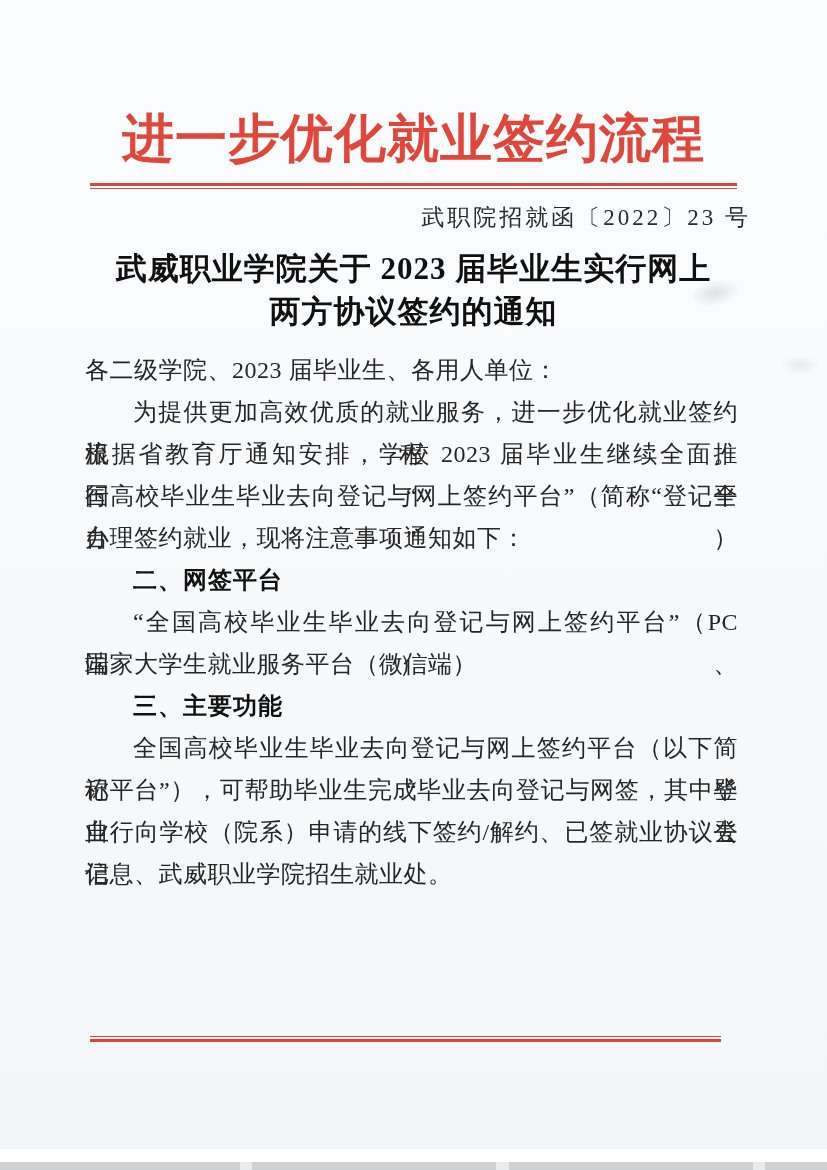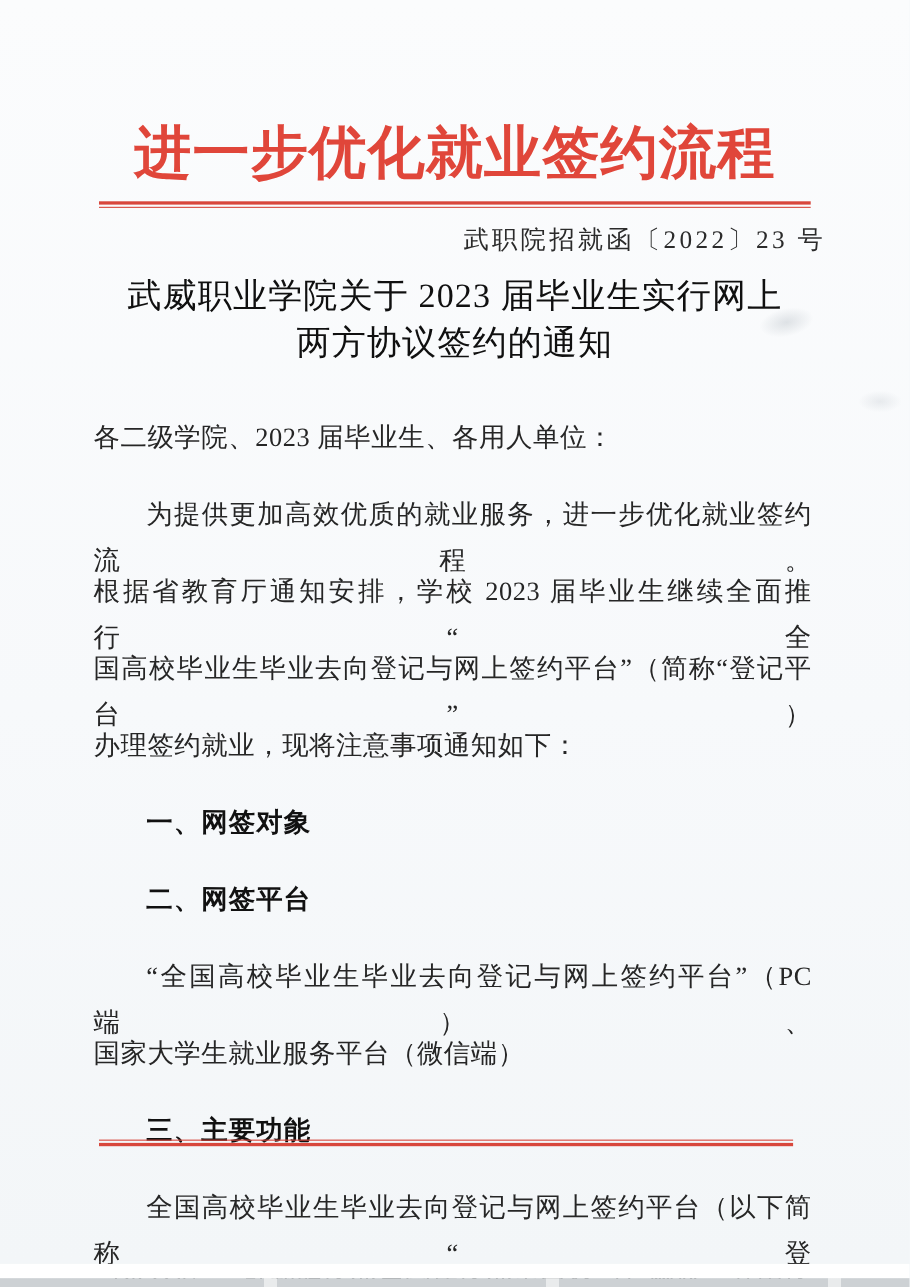--- a/index.html
+++ b/index.html
@@ -39,32 +39,31 @@
     border-bottom: 1px solid #d8473c;
   }
   .doc-number {
     position: absolute; top: 202px; right: 76px;
     font-size: 23px; color: #2b2b2b;
     letter-spacing: 3px;
   }
   .notice-title {
     position: absolute; top: 247px; left: 60px; width: 707px;
     text-align: center;
-    font-size: 31px; font-weight: normal; color: #101010;
+    font-size: 31px; font-weight: bold; color: #101010;
     line-height: 43px;
     letter-spacing: 1px;
   }
   .body-text {
     position: absolute; top: 349px; left: 85px; width: 653px;
     font-size: 24px; color: #262626;
   }
   .line {
     height: 42px; line-height: 42px;
     letter-spacing: 0.5px;
-    margin-top: 28px;
   }
   .justify {
     text-align: justify;
     text-align-last: justify;
   }
   .indent { text-indent: 48px; }
   .heading {
     font-family: "Liberation Sans", sans-serif;
     font-weight: bold;
     color: #111;
@@ -107,21 +106,20 @@
     <div>武威职业学院关于 2023 届毕业生实行网上</div>
     <div>两方协议签约的通知</div>
   </div>
 
   <div class="body-text">
     <div class="line">各二级学院、2023 届毕业生、各用人单位：</div>
     <div class="line indent justify">为提供更加高效优质的就业服务，进一步优化就业签约流程。</div>
     <div class="line justify">根据省教育厅通知安排，学校 2023 届毕业生继续全面推行“全</div>
     <div class="line justify">国高校毕业生毕业去向登记与网上签约平台”（简称“登记平台”）</div>
     <div class="line">办理签约就业，现将注意事项通知如下：</div>
-    <div class="line indent heading">一、网签对象</div>
     <div class="line indent heading">二、网签平台</div>
     <div class="line indent justify">“全国高校毕业生毕业去向登记与网上签约平台”（PC 端）、</div>
     <div class="line">国家大学生就业服务平台（微信端）</div>
     <div class="line indent heading">三、主要功能</div>
     <div class="line indent justify">全国高校毕业生毕业去向登记与网上签约平台（以下简称“登</div>
     <div class="line justify">记平台”），可帮助毕业生完成毕业去向登记与网签，其中毕业去</div>
     <div class="line justify">自行向学校（院系）申请的线下签约/解约、已签就业协议登记</div>
     <div class="line">信息、武威职业学院招生就业处。</div>
   </div>
 

